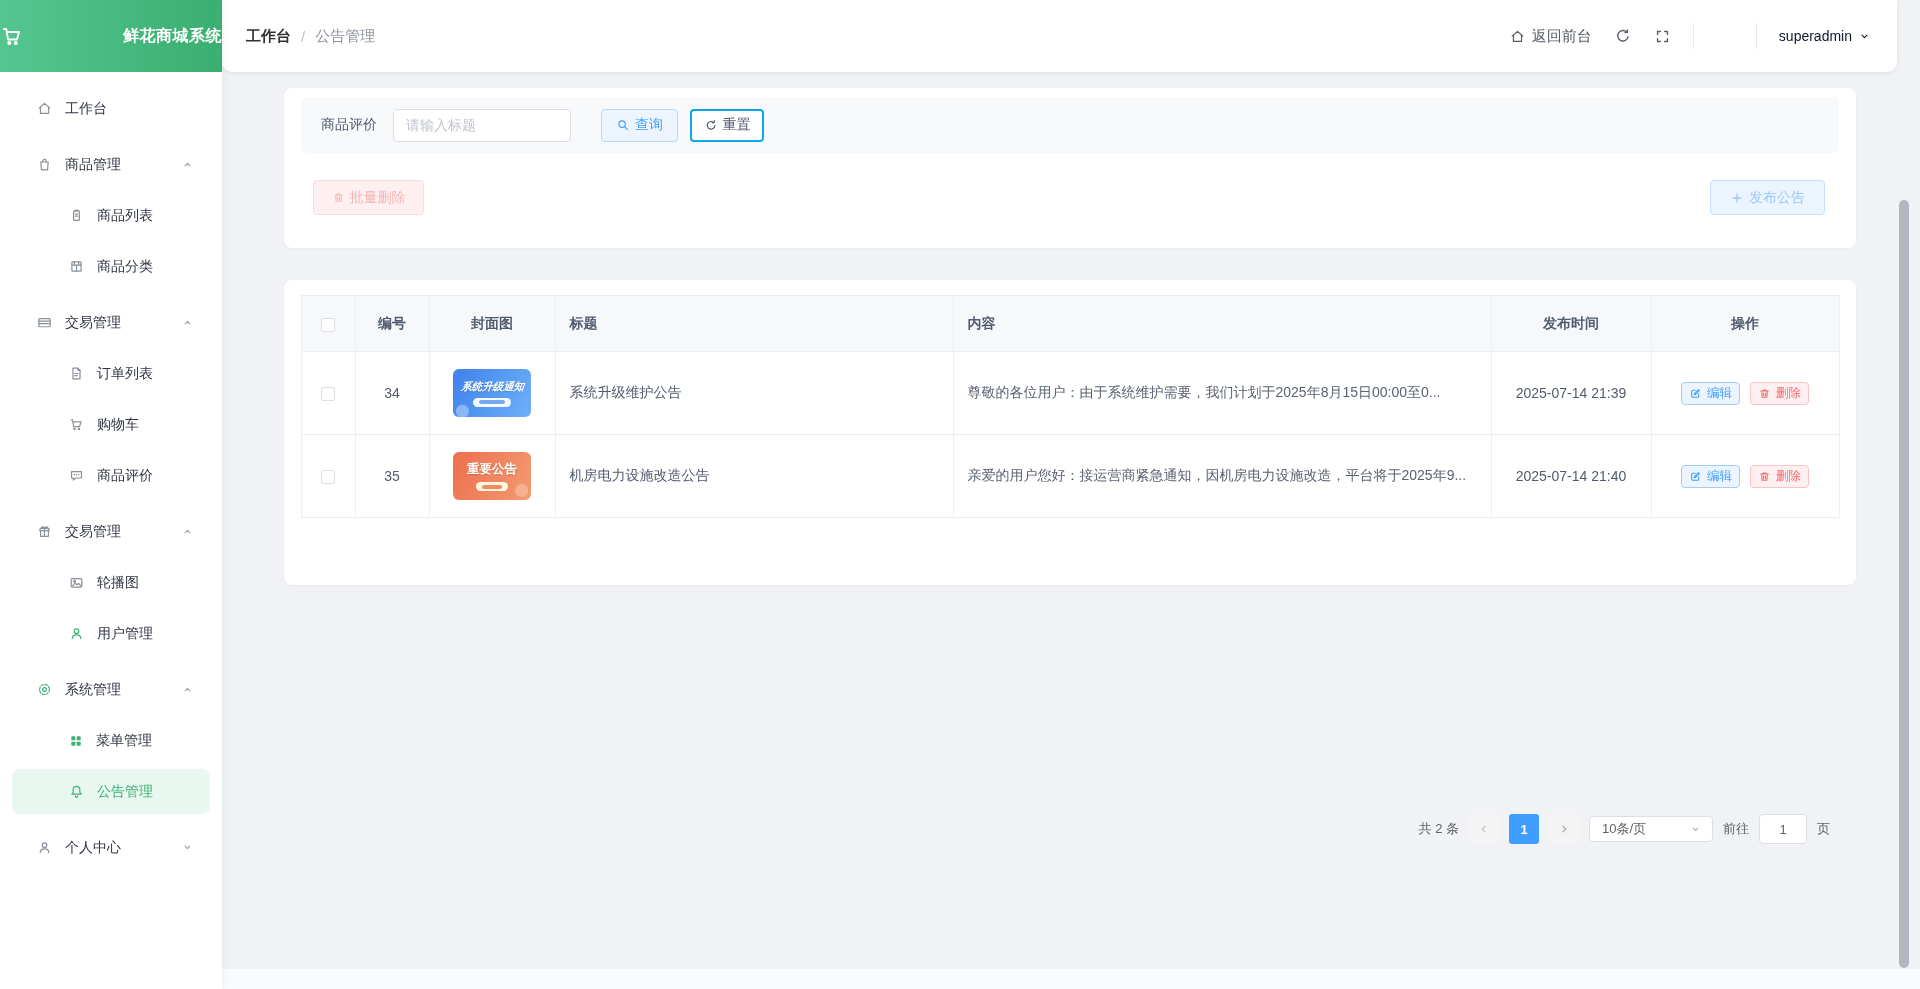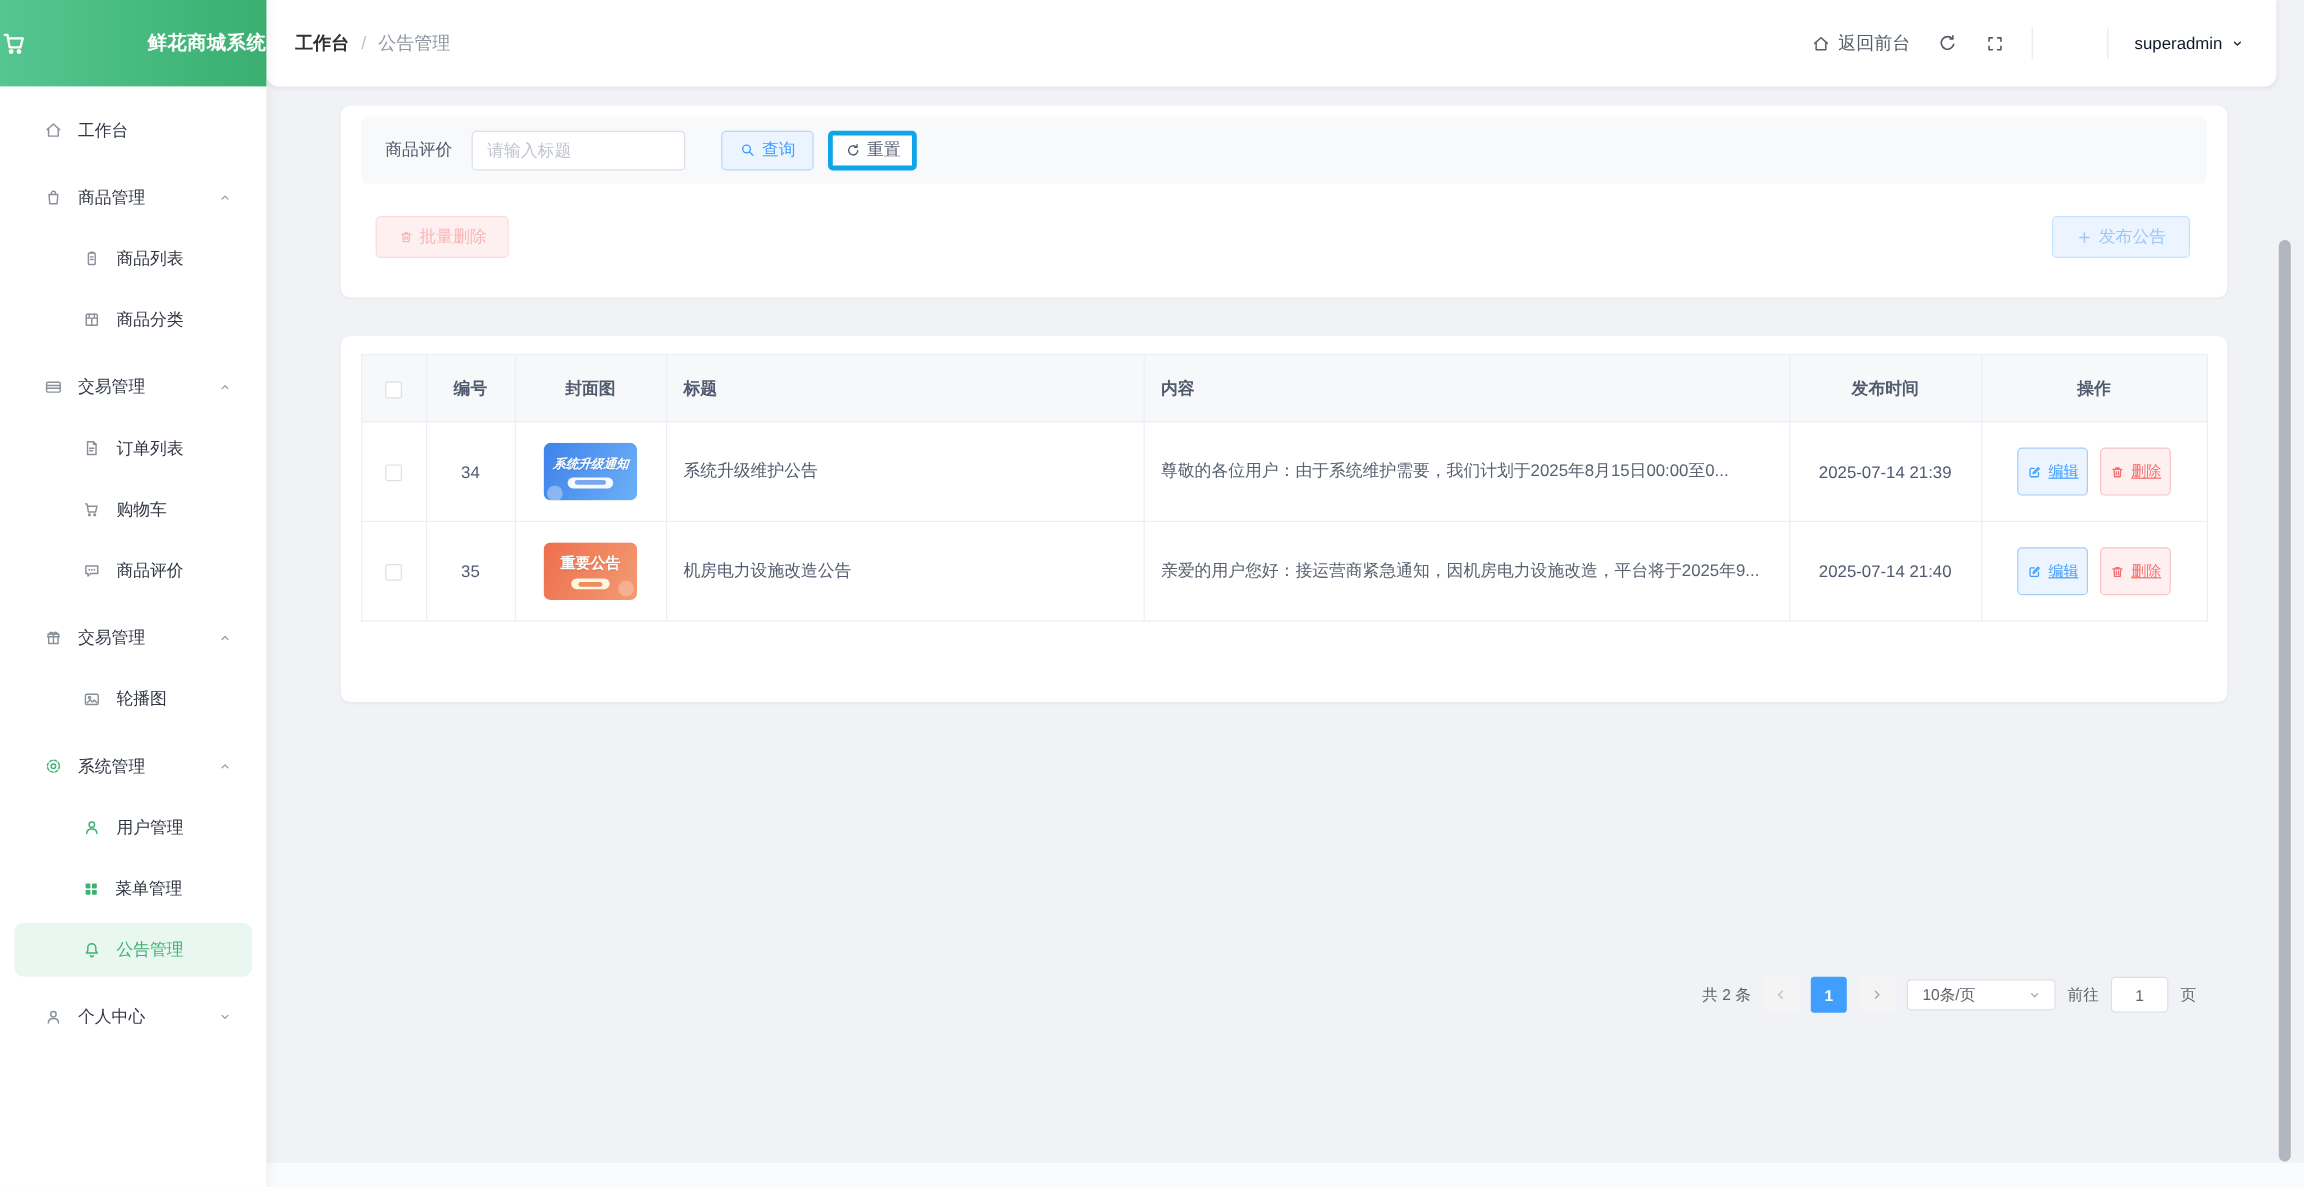--- a/index.html
+++ b/index.html
@@ -36,21 +36,21 @@
 
   
   .card { position:absolute; left:284px; width:1572px; background:#fff; border-radius:8px; box-shadow:0 1px 3px rgba(20,30,50,.04); }
   #card-filter { top:88px; height:160px; }
   #filter-panel { margin:9px 17px 0 17px; height:56px; background:#f7f9fb; border-radius:6px; display:flex; align-items:center; padding-left:20px; }
   #filter-panel label { color:#4e5969; margin-right:16px; }
   #title-input { width:178px; height:33px; border:1px solid #dcdfe6; border-radius:4px; padding:0 12px; font-size:14px; color:#303133; font-family:inherit; background:#fff; outline:none; }
   #title-input::placeholder { color:#bfc4cc; }
   .btn { display:inline-flex; align-items:center; justify-content:center; gap:5px; border-radius:4px; font-size:14px; cursor:pointer; font-family:inherit; }
   #btn-search { margin-left:30px; width:77px; height:33px; background:#ecf5ff; border:1px solid #b3d8ff; color:#409eff; }
-  #btn-reset { margin-left:12px; width:74px; height:33px; background:#fff; border:4px solid #0ea5e9; color:#515a6e; }
+  #btn-reset { margin-left:12px; width:74px; height:33px; background:#fff; border:2px solid #0ea5e9; color:#515a6e; }
   #toolbar { position:absolute; left:0; right:0; top:82px; height:60px;padding-left:23px; }
   #btn-batch-delete { position:absolute; left:29px; top:10px; width:111px; height:35px; background:#fef0f0; border:1px solid #fbdcdc; color:#f6b6b6; cursor:not-allowed; }
   #btn-publish { position:absolute; right:31px; top:10px; width:115px; height:35px; background:#ecf5ff; border:1px solid #c6e2ff; color:#9bc8f7; }
 
   #card-table { top:280px; height:305px; }
   table { border-collapse:collapse; table-layout:fixed; width:1538px; margin:15px auto 0 auto; }
   col.c-check{width:54px} col.c-id{width:74px} col.c-cover{width:126px} col.c-title{width:398px} col.c-content{width:538px} col.c-time{width:160px} col.c-ops{width:188px}
   th,td { border:1px solid #ebeef5; font-size:14px; }
   thead th { height:56px; background:#f7f8fa; color:#515a6e; font-weight:600; text-align:center; }
   thead th.al { text-align:left; padding-left:14px; }
@@ -61,21 +61,21 @@
   .thumb { width:78px; height:48px; border-radius:6px; margin:0 auto; display:flex; flex-direction:column; align-items:center; justify-content:center; gap:4px; color:#fff; overflow:hidden; }
   .thumb-blue { background:radial-gradient(circle at 12% 88%, rgba(255,255,255,.35) 0 6px, transparent 7px), linear-gradient(115deg,#3f82ea,#6db0f8); }
   .thumb-red { background:radial-gradient(circle at 88% 80%, rgba(255,255,255,.25) 0 6px, transparent 7px), linear-gradient(115deg,#ee6f4d,#f29b72); }
   .thumb .t1 { font-size:10.5px; font-weight:bold; white-space:nowrap; text-shadow:0 1px 1px rgba(0,0,0,.15); }
   .thumb-blue .t1 { font-style:italic; transform:skewX(-6deg); }
   .thumb-red .t1 { font-size:12.5px; }
   .pill { width:38px; height:9px; border-radius:5px; background:rgba(255,255,255,.95); display:flex; align-items:center; justify-content:center; }
   .pill i { display:block; width:26px; height:4px; border-radius:2px; background:#7aa8f0; }
   .thumb-red .pill { width:32px; background:#fff6df; }
   .thumb-red .pill i { width:20px; background:#ef8b5f; }
-  .op-btn { width:59px; height:40px; font-size:12.5px; border-radius:4px;text-decoration:underline; }
+  .op-btn { width:59px; height:23px; font-size:12.5px; border-radius:4px; }
   .op-edit { background:#ecf5ff; border:1px solid #a3cdf9; color:#409eff; margin-right:10px; }
   .op-del { background:#fef0f0; border:1px solid #f8c4c4; color:#f56c6c; }
 
   
   #pagination { position:absolute; right:26px; top:534px; display:flex; align-items:center; gap:10px; font-size:13px; color:#606266; }
   .pg-btn { width:30px; height:30px; border-radius:3px; background:#f4f4f5; display:flex; align-items:center; justify-content:center; cursor:pointer; border:none; }
   #pg-prev { color:#c0c4cc; cursor:not-allowed; }
   #pg-next { color:#a8abb2; }
   #pg-page { background:#409eff; color:#fff; font-weight:bold; font-size:13px; }
   #pg-size { width:124px; height:26px; border:1px solid #dcdfe6; border-radius:4px; background:#fff; display:flex; align-items:center; justify-content:space-between; padding:0 10px 0 12px; color:#606266; cursor:pointer; }
@@ -201,42 +201,42 @@
       <div class="menu-item sub">
         <span class="ico mi-icon">
           <svg width="17" height="17" viewBox="0 0 24 24" fill="none" stroke="currentColor" stroke-width="1.7" stroke-linecap="round" stroke-linejoin="round">
             <rect x="4.5" y="6.5" width="15" height="12" rx="1.5"></rect>
             <circle cx="9.3" cy="10.3" r="1.3"></circle>
             <path d="M6.5 16.5l3.7-3.7 2.6 2.6 2.2-2.2 2.8 3.3"></path>
           </svg>
         </span>
         <span>轮播图</span>
       </div>
+      <div class="menu-item sub">
+        <span class="ico mi-icon green">
+          <svg width="17" height="17" viewBox="0 0 24 24" fill="none" stroke="currentColor" stroke-width="1.7" stroke-linecap="round" stroke-linejoin="round">
+            <circle cx="12" cy="8.8" r="3.2"></circle>
+            <path d="M6 19.2c0-3.4 2.7-5.4 6-5.4s6 2 6 5.4"></path>
+          </svg>
+        </span>
+        <span>用户管理</span>
+      </div>
       <div class="menu-item top-extra">
         <span class="ico mi-icon green">
           <svg width="17" height="17" viewBox="0 0 24 24" fill="none" stroke="currentColor" stroke-width="1.7" stroke-linecap="round" stroke-linejoin="round">
             <circle cx="12" cy="12" r="2.7"></circle>
             <circle cx="12" cy="12" r="7" stroke-dasharray="3.2 2.3"></circle>
           </svg>
         </span>
         <span>系统管理</span>
         <span class="ico chev">
           <svg width="13" height="13" viewBox="0 0 24 24" fill="none" stroke="currentColor" stroke-width="2" stroke-linecap="round" stroke-linejoin="round">
             <path d="M7.5 14.5 12 10l4.5 4.5"></path>
           </svg>
         </span>
-      </div>
-      <div class="menu-item sub">
-        <span class="ico mi-icon green">
-          <svg width="17" height="17" viewBox="0 0 24 24" fill="none" stroke="currentColor" stroke-width="1.7" stroke-linecap="round" stroke-linejoin="round">
-            <circle cx="12" cy="8.8" r="3.2"></circle>
-            <path d="M6 19.2c0-3.4 2.7-5.4 6-5.4s6 2 6 5.4"></path>
-          </svg>
-        </span>
-        <span>用户管理</span>
       </div>
       <div class="menu-item sub">
         <span class="ico mi-icon green">
           <svg width="16" height="16" viewBox="0 0 24 24" fill="currentColor">
             <rect x="5" y="5" width="6" height="6" rx="1"></rect>
             <rect x="13" y="5" width="6" height="6" rx="1"></rect>
             <rect x="5" y="13" width="6" height="6" rx="1"></rect>
             <rect x="13" y="13" width="6" height="6" rx="1"></rect>
           </svg>
         </span>

